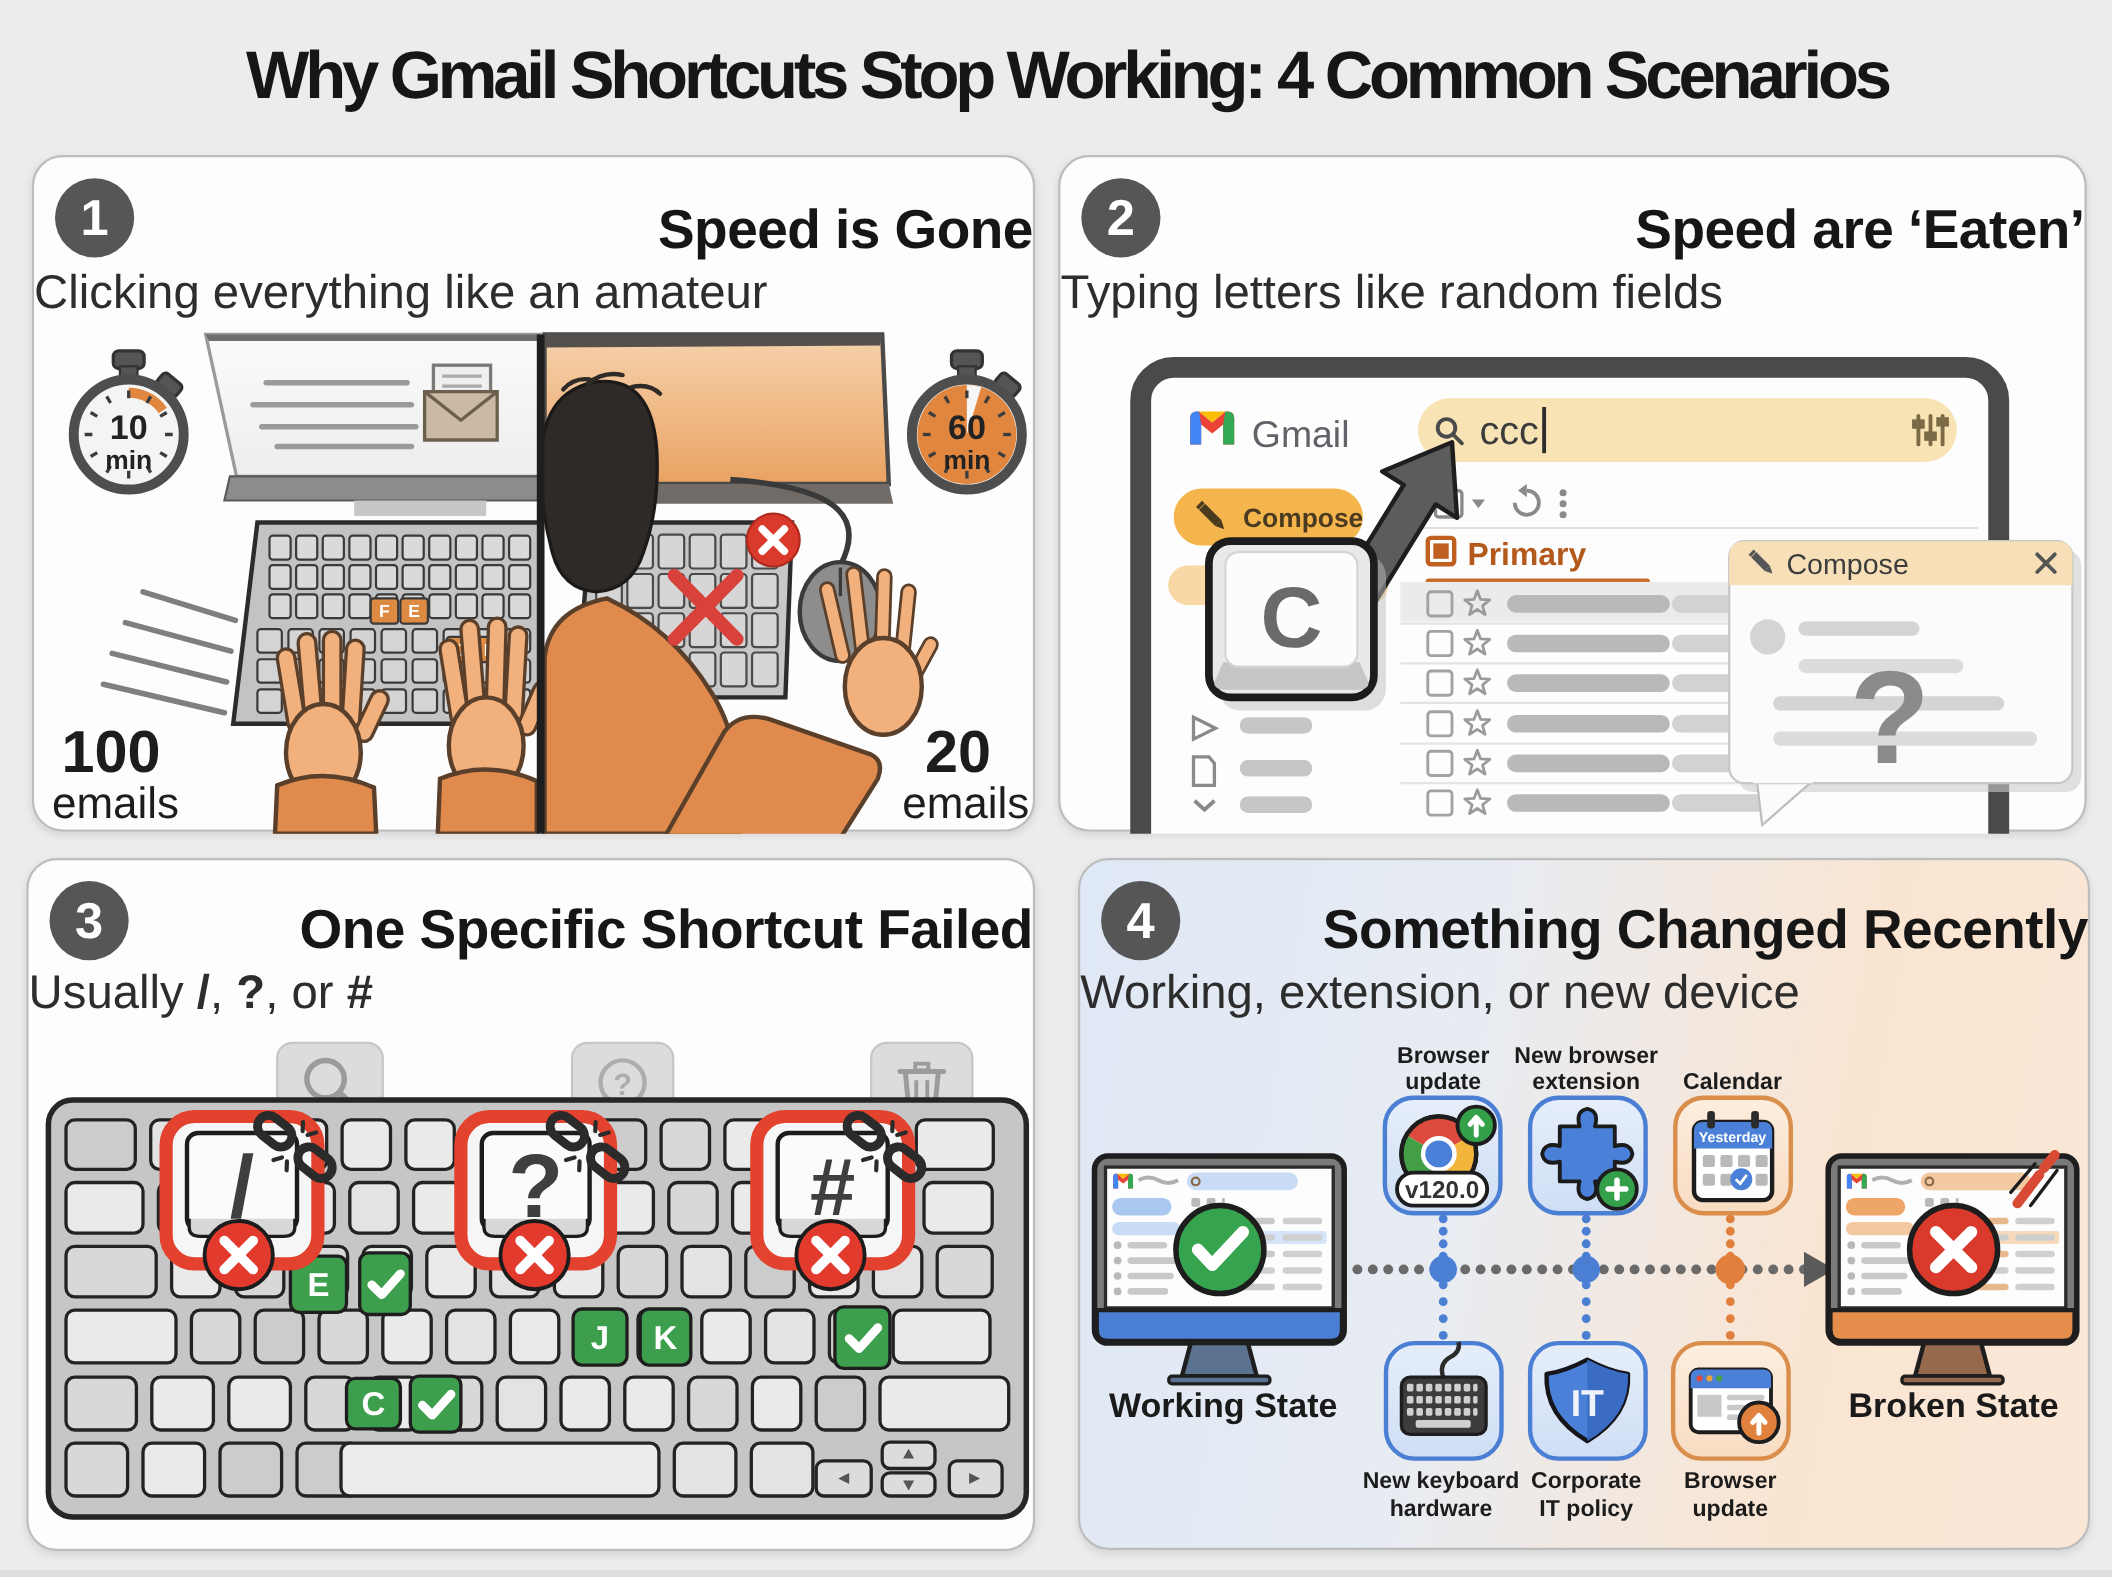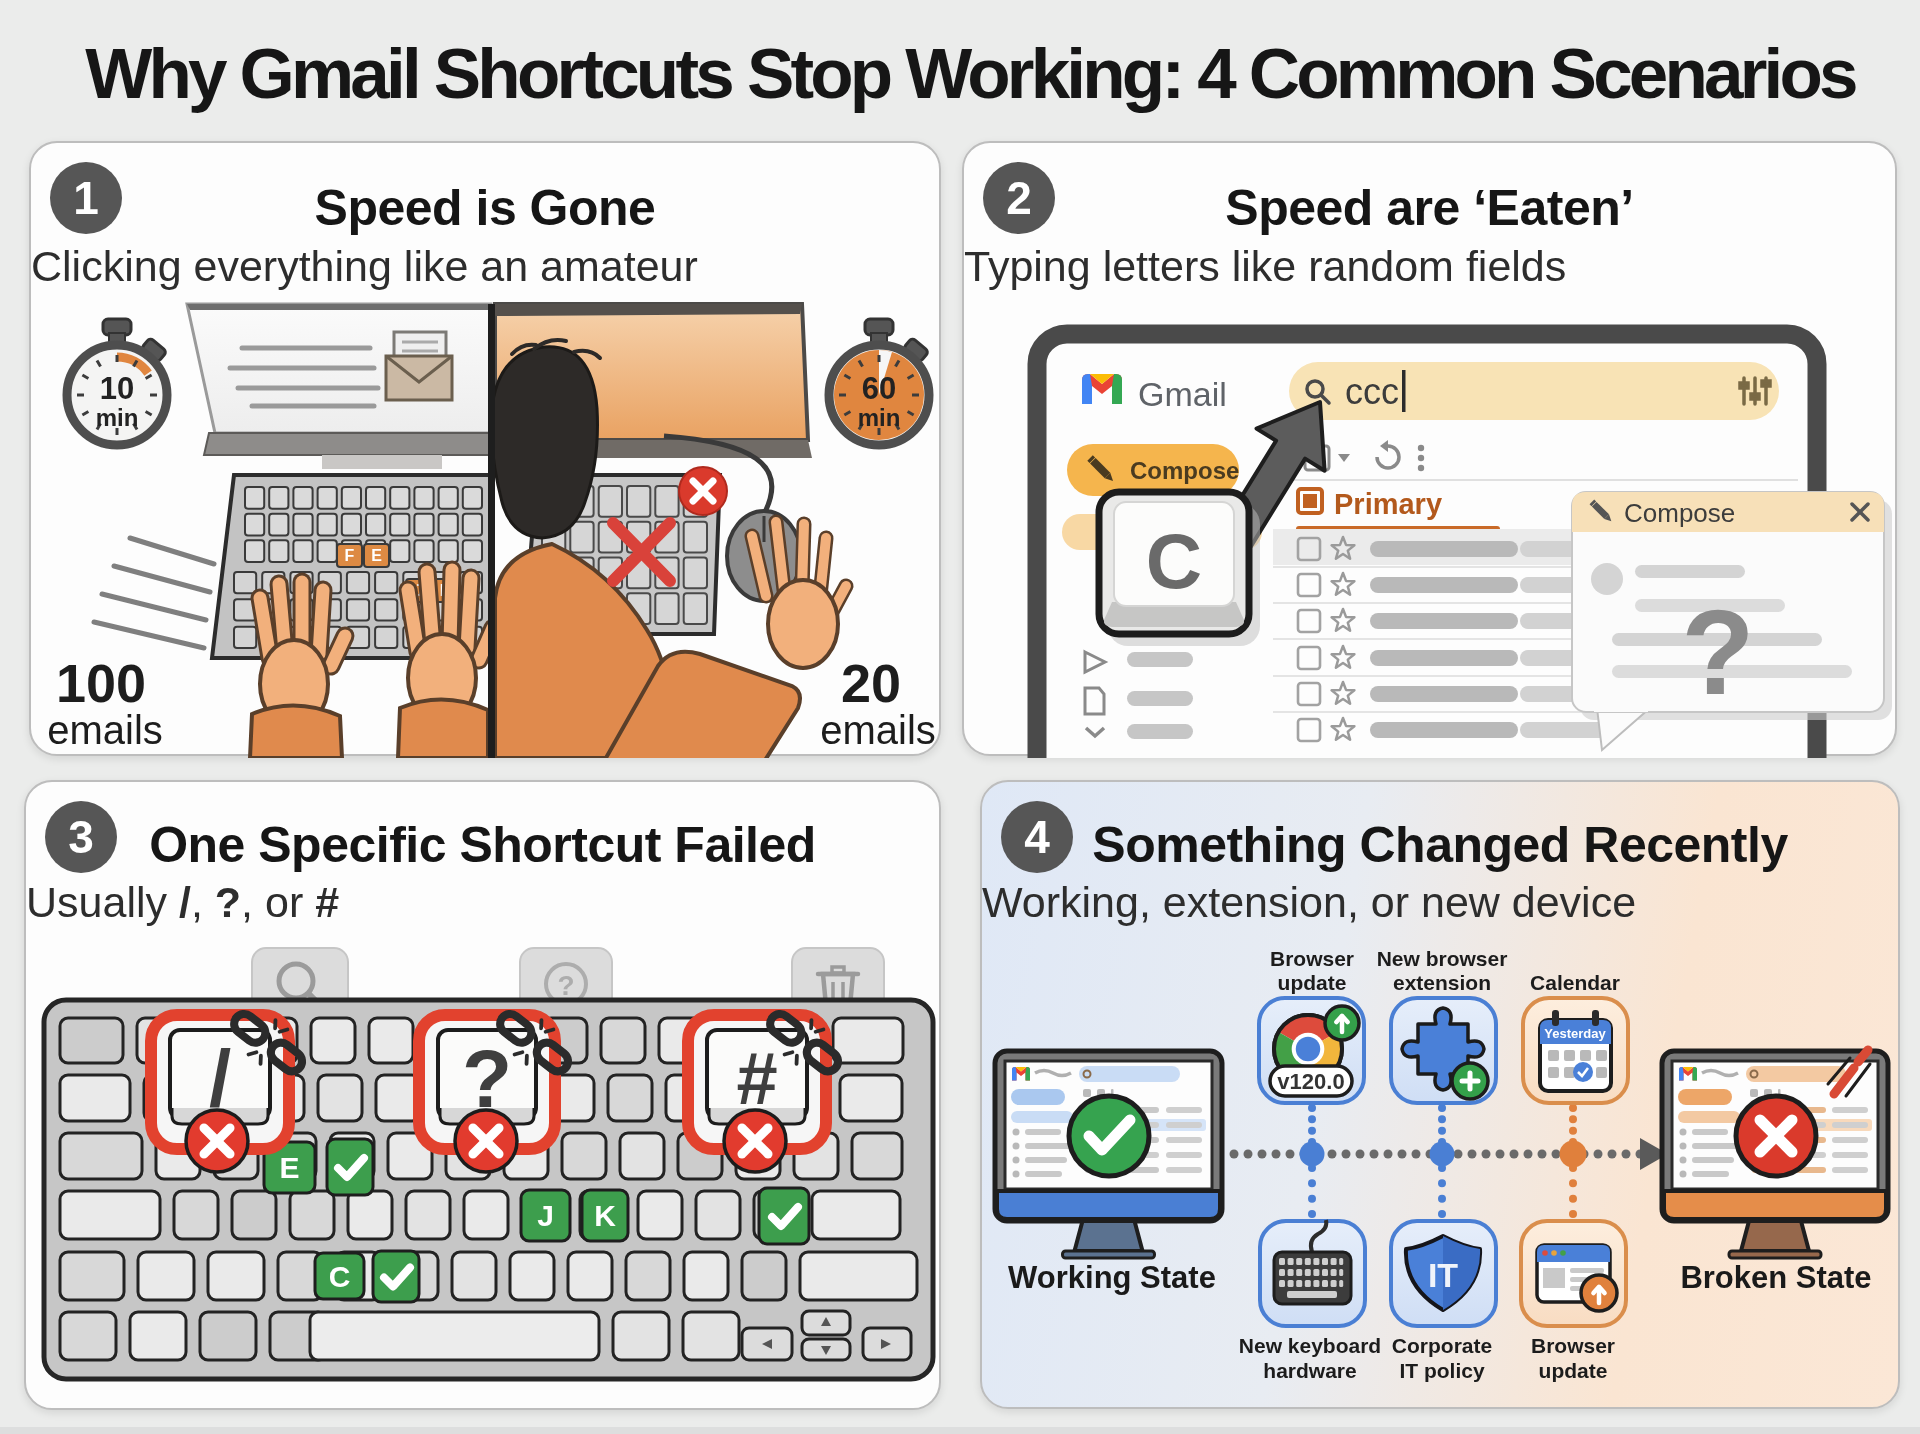--- a/index.html
+++ b/index.html
@@ -1,20 +1,20 @@
 <!DOCTYPE html>
 <html><head><meta charset="utf-8"><style>
 *{margin:0;padding:0;box-sizing:border-box}
 html,body{width:1920px;height:1434px;background:#ebeceb;font-family:"Liberation Sans",sans-serif;position:relative;overflow:hidden}
 .panel{position:absolute;background:#fdfdfd;border:2px solid #bdbdbd;border-radius:28px;box-shadow:0 3px 8px rgba(0,0,0,0.10)}
 .badge{position:absolute;left:19px;top:19px;width:72px;height:72px;border-radius:50%;background:#565656;color:#fff;font-weight:bold;font-size:46px;text-align:center;line-height:72px}
-.pt{position:absolute;left:0;right:0;text-align:center;font-weight:bold;font-size:50px;color:#161616;letter-spacing:-0.5px}
+.pt{position:absolute;left:0;right:0;text-align:right;font-weight:bold;font-size:50px;color:#161616;letter-spacing:-0.5px}
 .ps{position:absolute;left:0;right:0;font-size:43px;color:#2d2d2d}
 svg{position:absolute;left:0;top:0}
-.mt{position:absolute;left:20px;right:0;top:33px;text-align:center;font-weight:bold;font-size:71px;color:#161616;letter-spacing:-3.8px;white-space:nowrap}
+.mt{position:absolute;left:20px;right:0;top:33px;text-align:center;font-weight:bold;font-size:61px;color:#161616;letter-spacing:-3.8px;white-space:nowrap}
 </style></head><body>
 <div class="mt">Why Gmail Shortcuts Stop Working: 4 Common Scenarios</div>
 <div class="panel" style="left:29px;top:141px;width:912px;height:615px">
     <div class="badge">1</div>
     <div class="pt" style="top:36px">Speed is Gone</div>
     <div class="ps" style="top:99px">Clicking everything like an amateur</div>
     <svg width="912" height="615" viewBox="29 141 912 615" style="border-radius:26px">
       <defs>
         <linearGradient id="scrR" x1="0" y1="0" x2="0" y2="1">
           <stop offset="0" stop-color="#f6d2ac"></stop>

